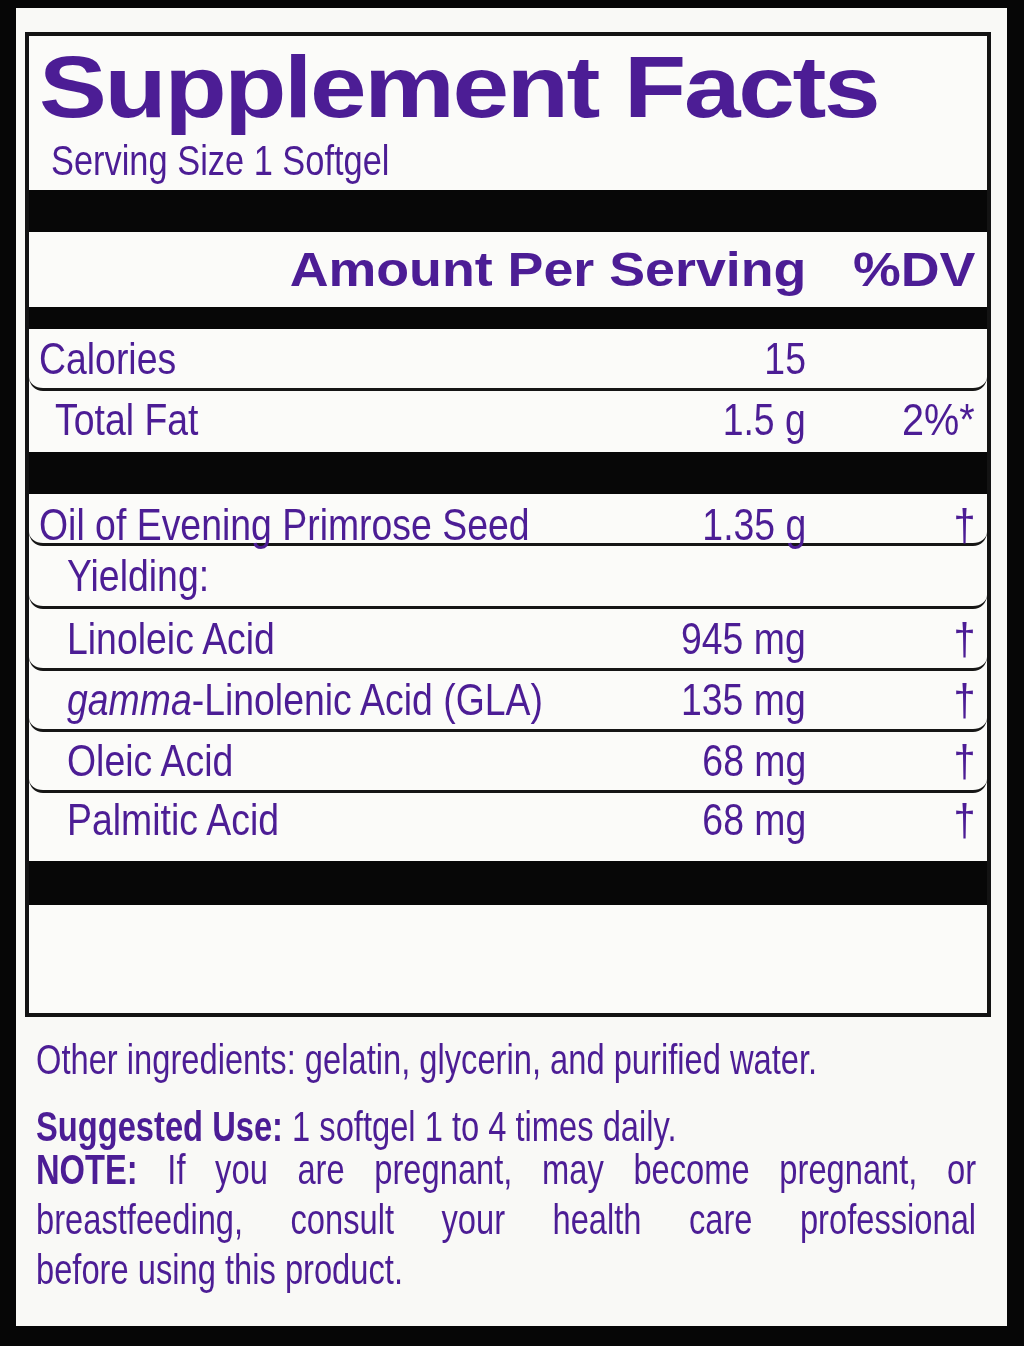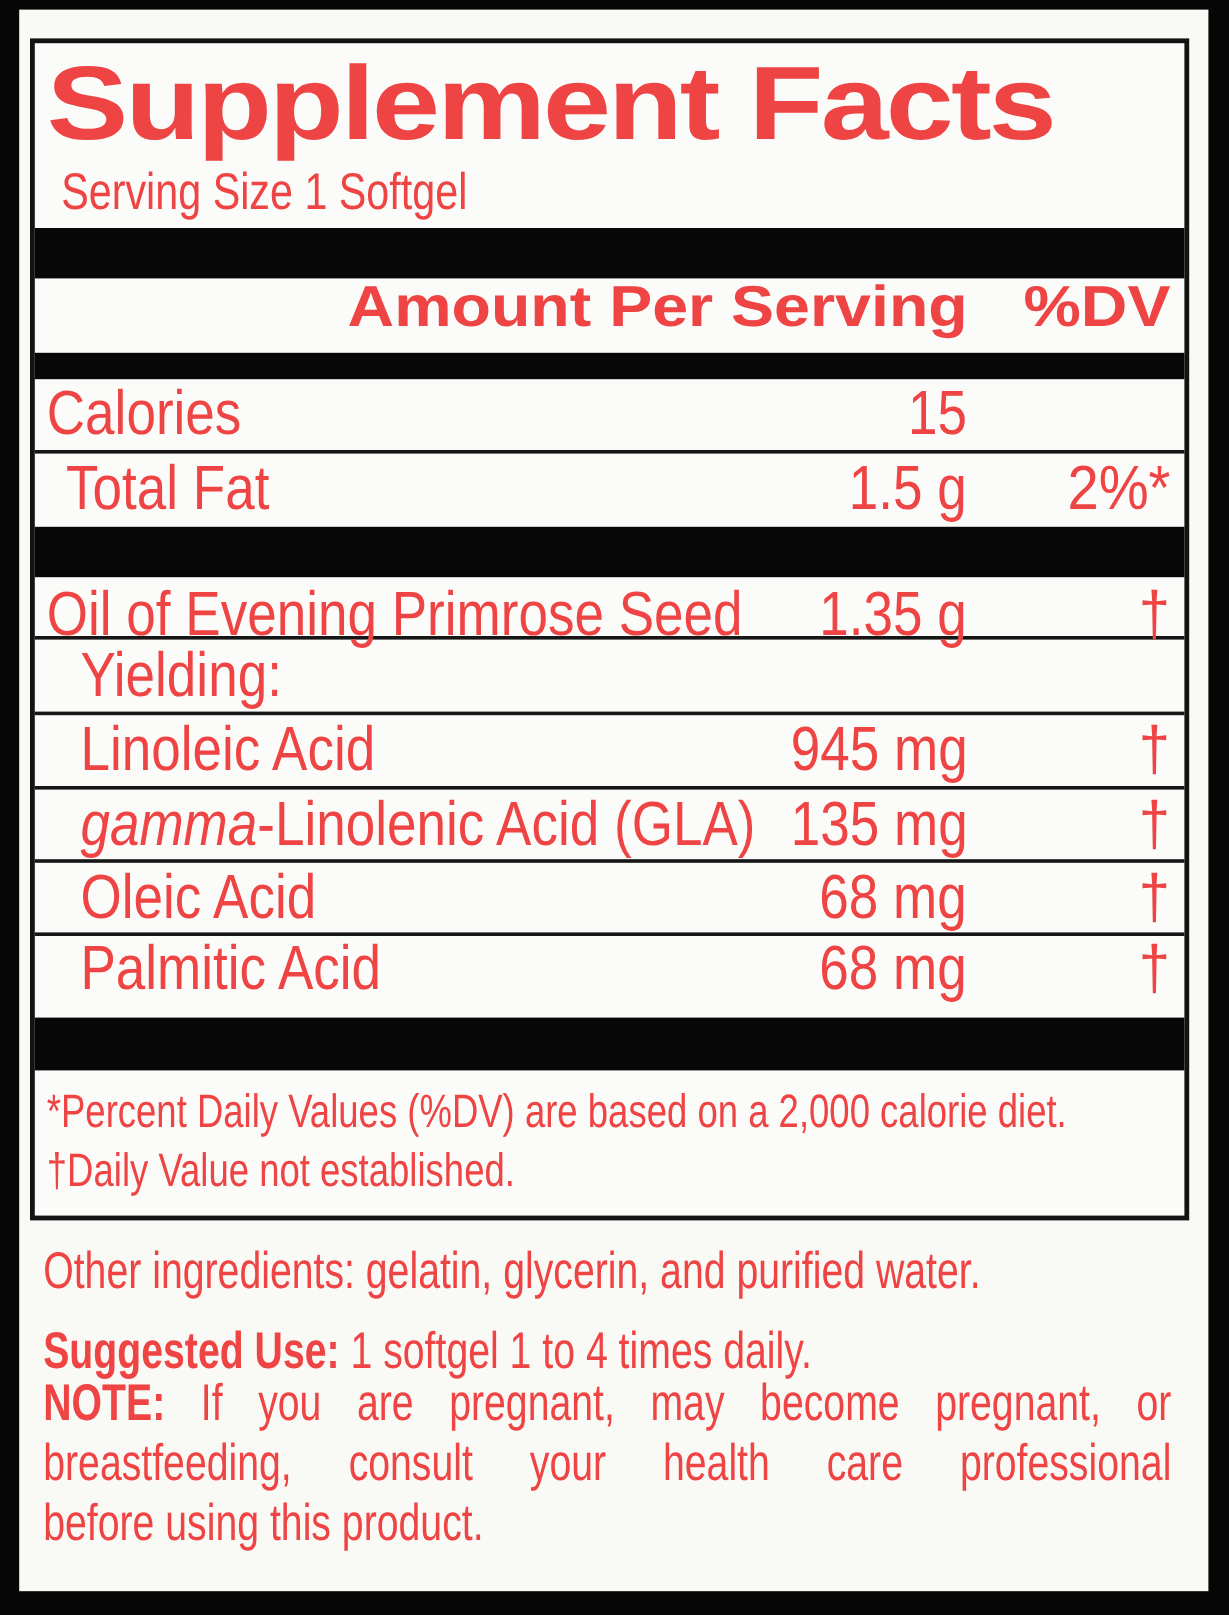--- a/index.html
+++ b/index.html
@@ -1,42 +1,42 @@
 <!DOCTYPE html>
 <html><head>
 <meta charset="utf-8">
 <style>
   html,body{margin:0;padding:0;background:#000;}
   .stage{position:relative;width:1024px;height:1346px;background:#060606;overflow:hidden;
-         font-family:"Liberation Sans","DejaVu Sans",sans-serif;color:#ef4444;}
+         font-family:"Liberation Sans","DejaVu Sans",sans-serif;color:#4c1d95;}
   .label{position:absolute;left:16px;top:8px;width:991px;height:1318px;background:#f9f9f6;}
   .facts-box{position:absolute;left:9px;top:24px;width:966px;height:985px;
              border:4px solid #131313;box-sizing:border-box;background:#fbfbf9;}
   .facts-box *, .facts-box{box-sizing:border-box;}
 
   .title{height:96px;line-height:102px;padding-left:10px;font-size:87px;font-weight:bold;
          letter-spacing:-2px;white-space:nowrap;}
   .title-text{display:inline-block;transform:scaleX(1.17);transform-origin:0 60%;}
 
   .serving{height:58px;line-height:56px;padding-left:22px;font-size:43px;}
   .serving-text{display:inline-block;transform:scaleX(0.8);transform-origin:0 50%;white-space:nowrap;}
 
   .bar{background:#070707;width:100%;}
   .bar-a{height:42px;}
   .bar-b{height:22px;}
   .bar-c{height:42px;}
   .bar-d{height:44px;}
 
-  .header-row{position:relative;height:62px;font-weight:bold;font-size:48px;}
+  .header-row{position:relative;height:75px;font-weight:bold;font-size:48px;}
   .hdr-amt{position:absolute;right:181px;bottom:10px;white-space:nowrap;
            transform:scaleX(1.12);transform-origin:100% 50%;}
   .hdr-dv{position:absolute;right:12px;bottom:10px;white-space:nowrap;
           transform:scaleX(1.12);transform-origin:100% 50%;}
 
-  .row{position:relative;font-size:52px;padding-left:10px;}
+  .row{position:relative;font-size:44px;padding-left:10px;border-radius:14px;}
   .row.ind{padding-left:38px;text-decoration:underline;}
   .row .nm{display:inline-block;transform:scaleX(0.85);transform-origin:0 50%;white-space:nowrap;}
   .row .amt{position:absolute;right:181px;top:0;white-space:nowrap;
             transform:scaleX(0.85);transform-origin:100% 50%;}
   .row .dv{position:absolute;right:12px;top:0;white-space:nowrap;
            transform:scaleX(0.9);transform-origin:100% 50%;}
   .r-b{border-bottom:3px solid #161616;}
   .h62{height:62px;line-height:59px;}
   .h61{height:61px;line-height:58px;padding-left:26px;}
   .h65{height:52px;line-height:62px;}
@@ -125,28 +125,20 @@
       </div>
 
       <div class="row h56 ind">
         <span class="nm">Palmitic Acid</span>
         <span class="amt">68 mg</span>
         <span class="dv">†</span>
       </div>
 
       <div class="bar bar-d"></div>
 
-      <div class="footnotes">
-        <div class="fn-line">
-          <span class="fn-text">*Percent Daily Values (%DV) are based on a 2,000 calorie diet.</span>
-        </div>
-        <div class="fn-line">
-          <span class="fn-text">†Daily Value not established.</span>
-        </div>
-      </div>
 
     </div>
 
     <div class="bottom-text" id="other">
       <span class="line-scale">Other ingredients: gelatin, glycerin, and purified water.</span>
     </div>
 
     <div class="bottom-text" id="suggested">
       <span class="line-scale"><b>Suggested Use:</b><span> 1 softgel 1 to 4 times daily.</span></span>
     </div>

